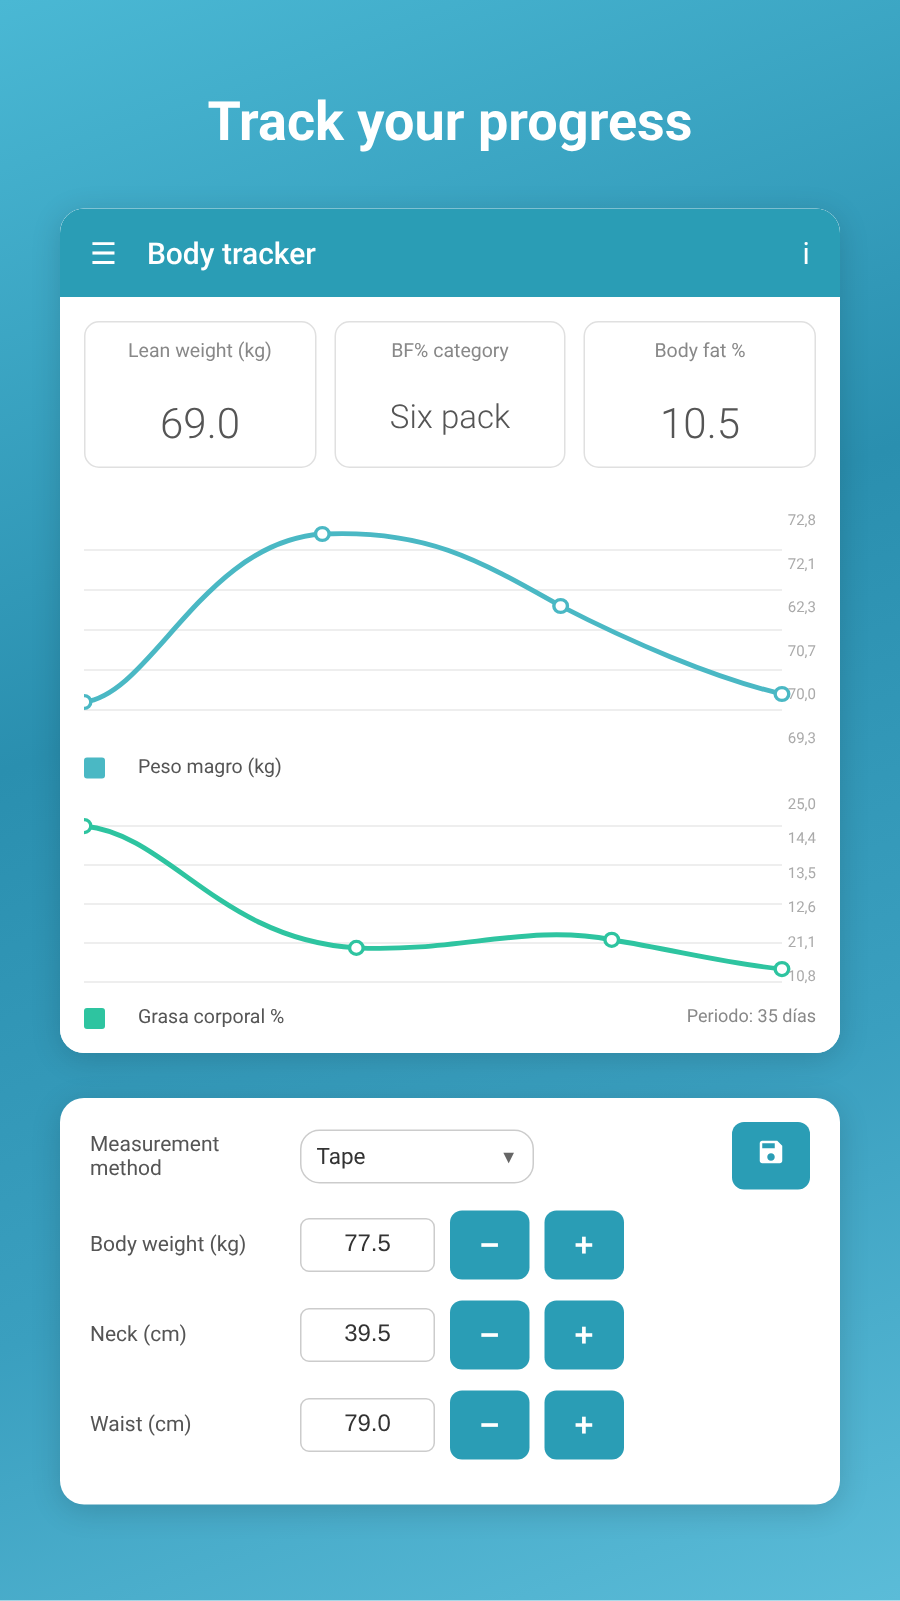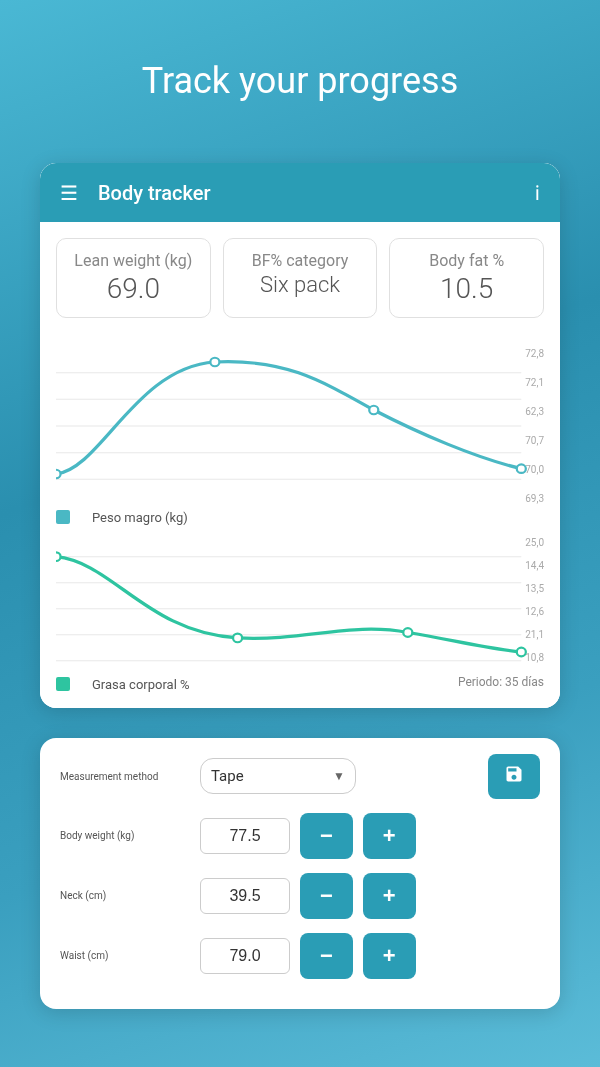--- a/index.html
+++ b/index.html
@@ -8,24 +8,24 @@
       min-height: 1067px;
       background: linear-gradient(160deg, #4ab8d4 0%, #2a8faf 40%, #3a9fbf 70%, #5bbcd8 100%);
       font-family: 'Roboto', Arial, sans-serif;
       display: flex;
       flex-direction: column;
       align-items: center;
     }
     .page-title {
       color: white;
       font-size: 36px;
-      font-weight: 400;
+      font-weight: 700;
       text-align: center;
       margin-top: 60px;
-      margin-bottom: 60px;
+      margin-bottom: 36px;
       line-height: 1.2;
     }
     .card {
       background: white;
       border-radius: 16px;
       width: 520px;
       overflow: hidden;
       box-shadow: 0 4px 20px rgba(0,0,0,0.15);
       margin-bottom: 30px;
     }
@@ -59,24 +59,24 @@
     .stat-box {
       flex: 1;
       border: 1.5px solid #e0e0e0;
       border-radius: 10px;
       padding: 12px 10px;
       display: flex;
       flex-direction: column;
       align-items: center;
     }
     .stat-label {
-      font-size: 16px;
+      font-size: 13px;
       color: #888;
       text-align: center;
-      margin-bottom: 0;
+      margin-bottom: 22px;
       line-height: 1.3;
     }
     .stat-value {
       font-size: 28px;
       color: #555;
       font-weight: 300;
       text-align: center;
     }
     .stat-value-text {
       font-size: 22px;
@@ -137,21 +137,21 @@
       box-shadow: 0 4px 20px rgba(0,0,0,0.15);
       margin-bottom: 20px;
     }
     .input-row {
       display: flex;
       align-items: center;
       margin-bottom: 14px;
       gap: 10px;
     }
     .input-label {
-      font-size: 10px;
+      font-size: 14px;
       color: #555;
       width: 130px;
       flex-shrink: 0;
     }
     .input-field {
       border: 1.5px solid #ccc;
       border-radius: 6px;
       padding: 8px 12px;
       font-size: 16px;
       color: #333;

